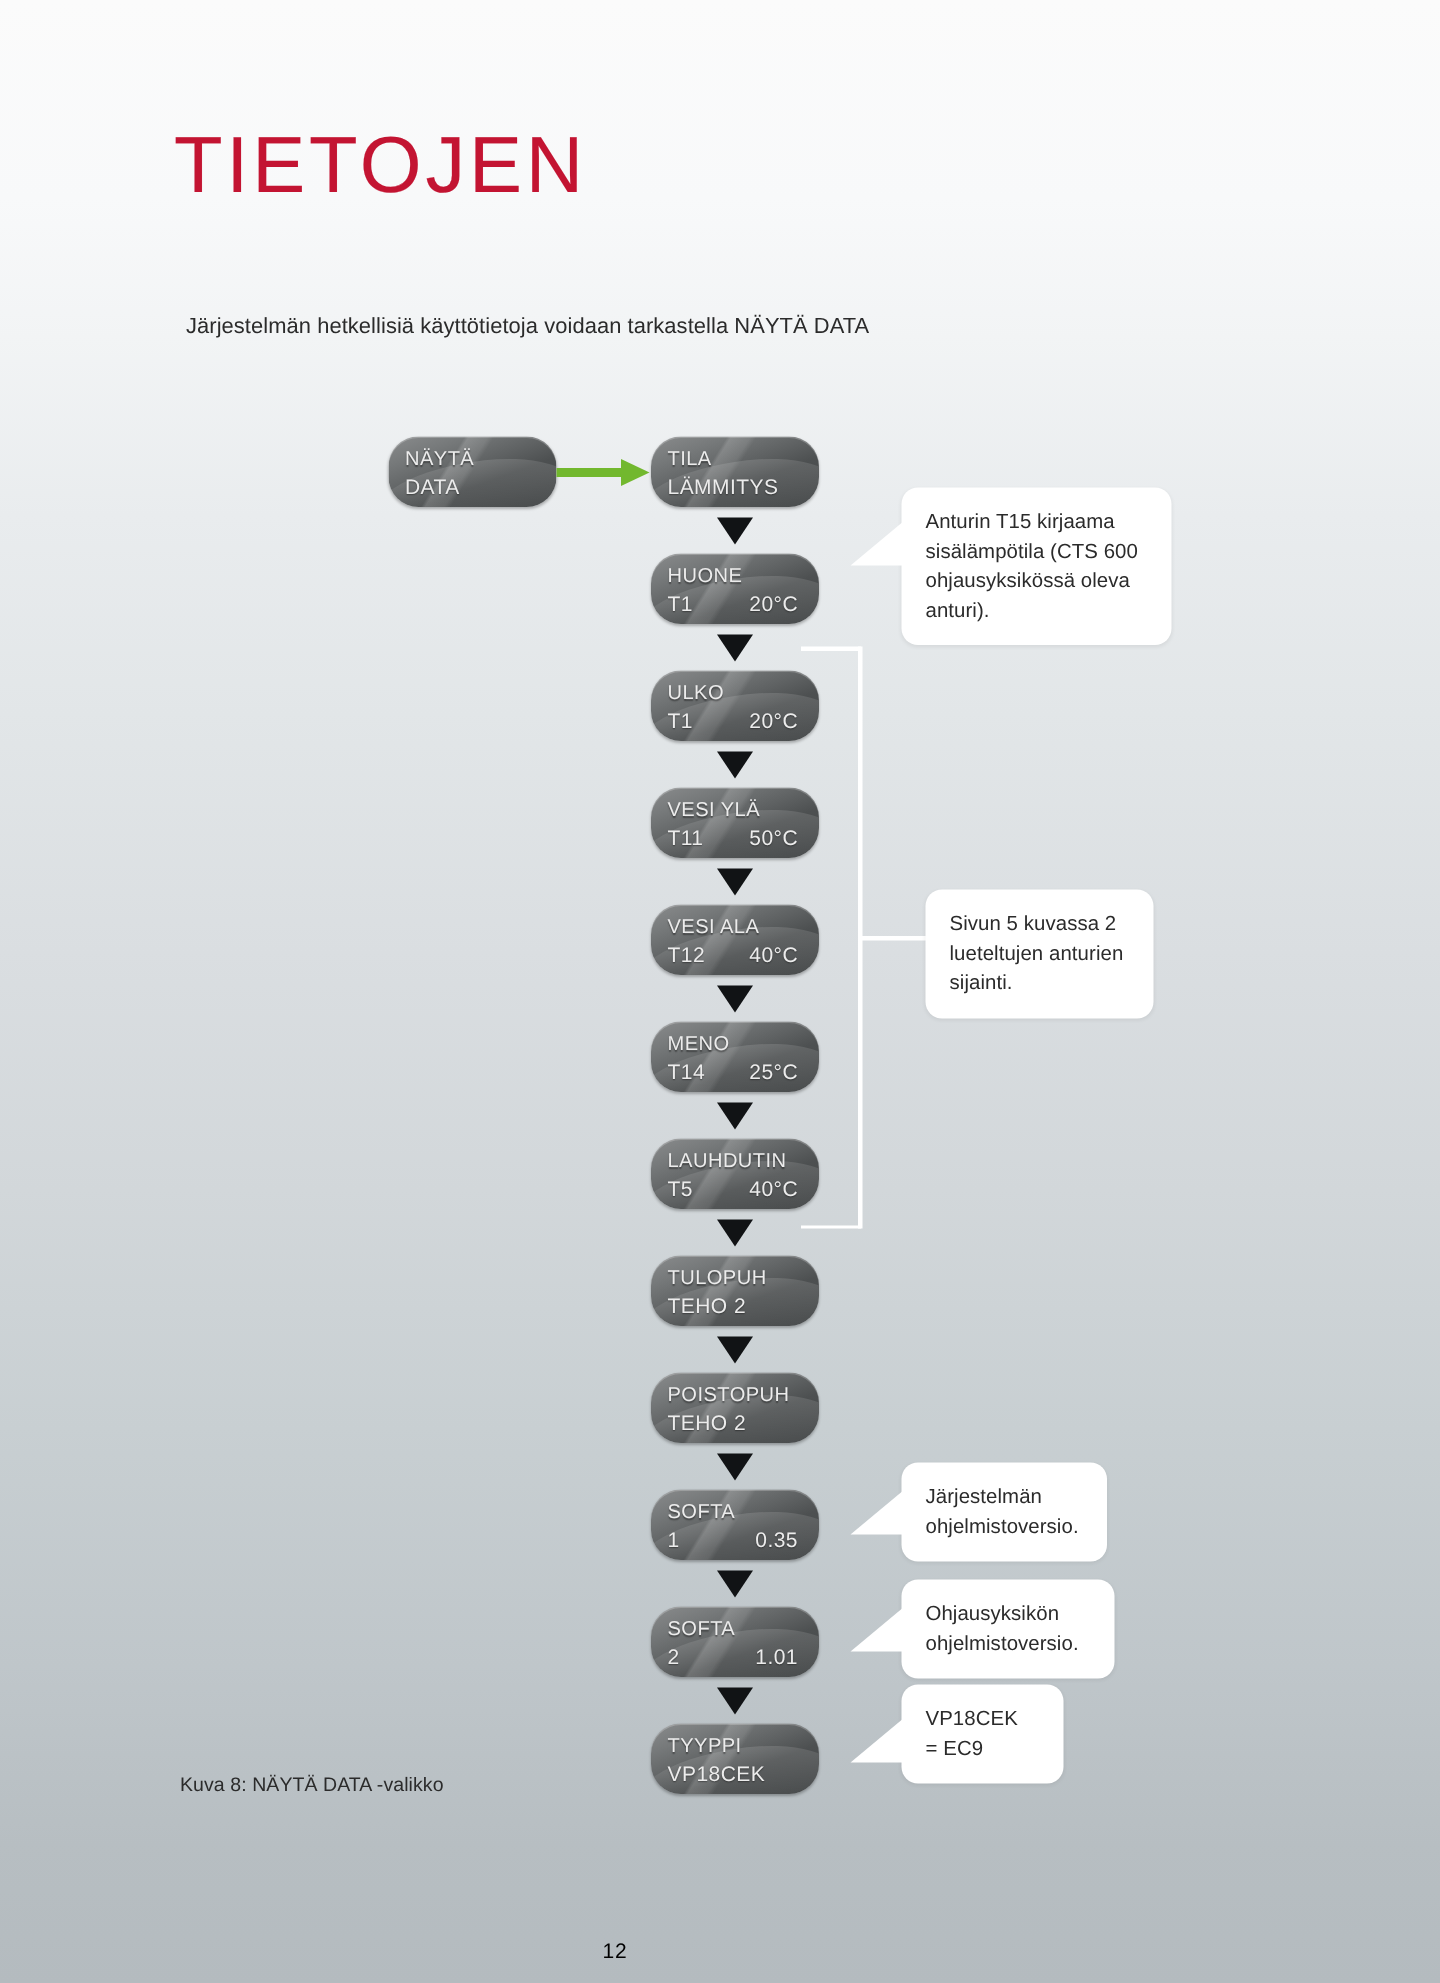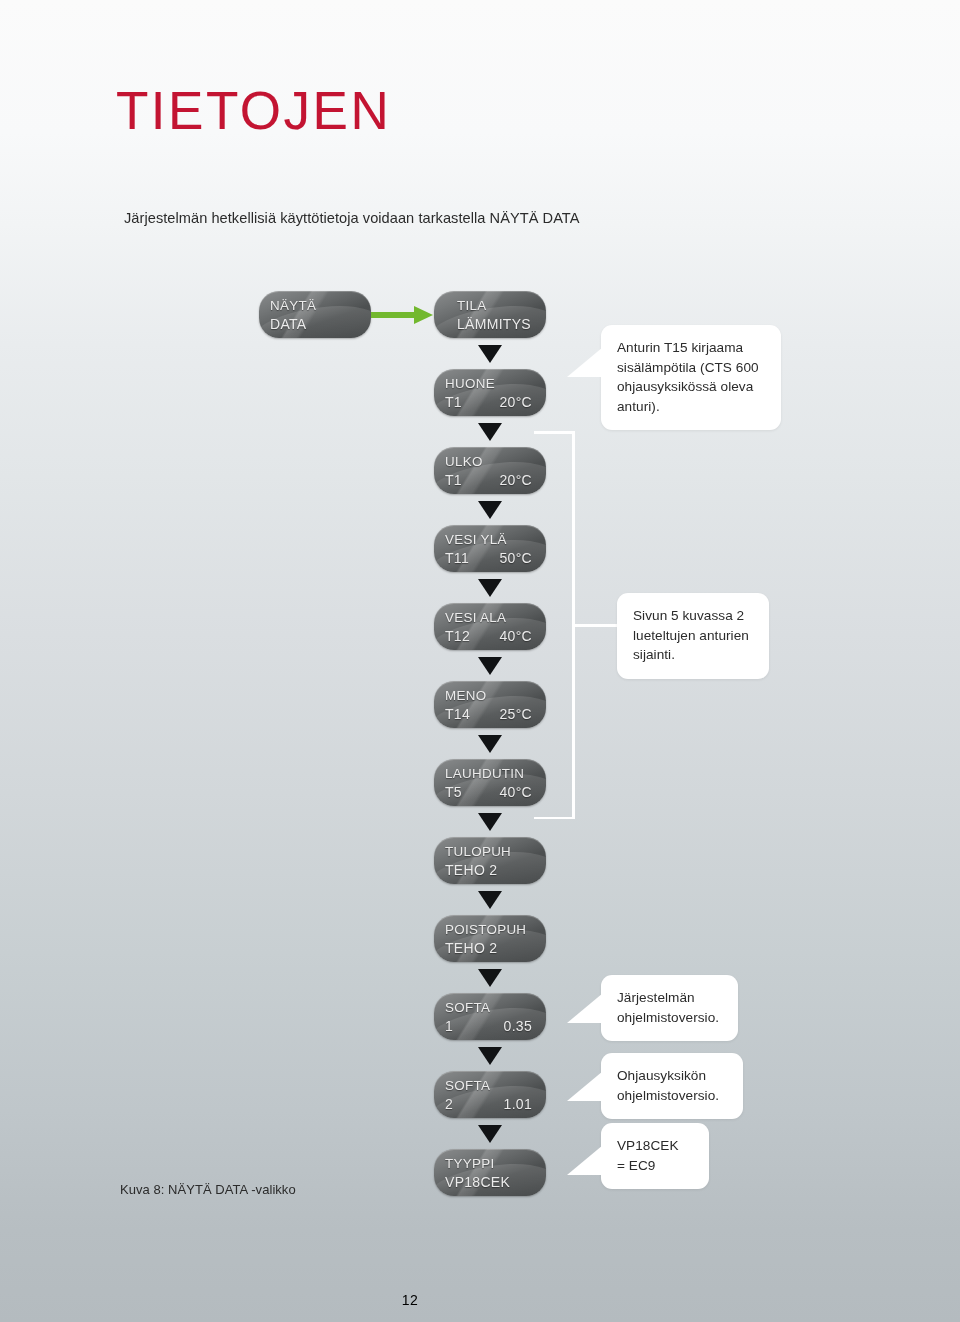--- a/index.html
+++ b/index.html
@@ -253,21 +253,21 @@
   <div class="head"></div>
 </div>
 
 <div id="bracket">
   <div class="htop"></div>
   <div class="vline"></div>
   <div class="hbot"></div>
 </div>
 <div id="bracket-stub"></div>
 
-<div class="lcd-box" style="left:434px; top:291px;padding-left:12px;">
+<div class="lcd-box" style="left:434px; top:291px;">
   <div class="lcd-text">TILA</div>
   <div class="lcd-row2">
     <span>LÄMMITYS</span>
     <span class="val"></span>
   </div>
 </div>
 <div class="down-arrow" style="left:478px; top:345px;"></div>
 
 <div class="lcd-box" style="left:434px; top:369px;">
   <div class="lcd-text">HUONE</div>

